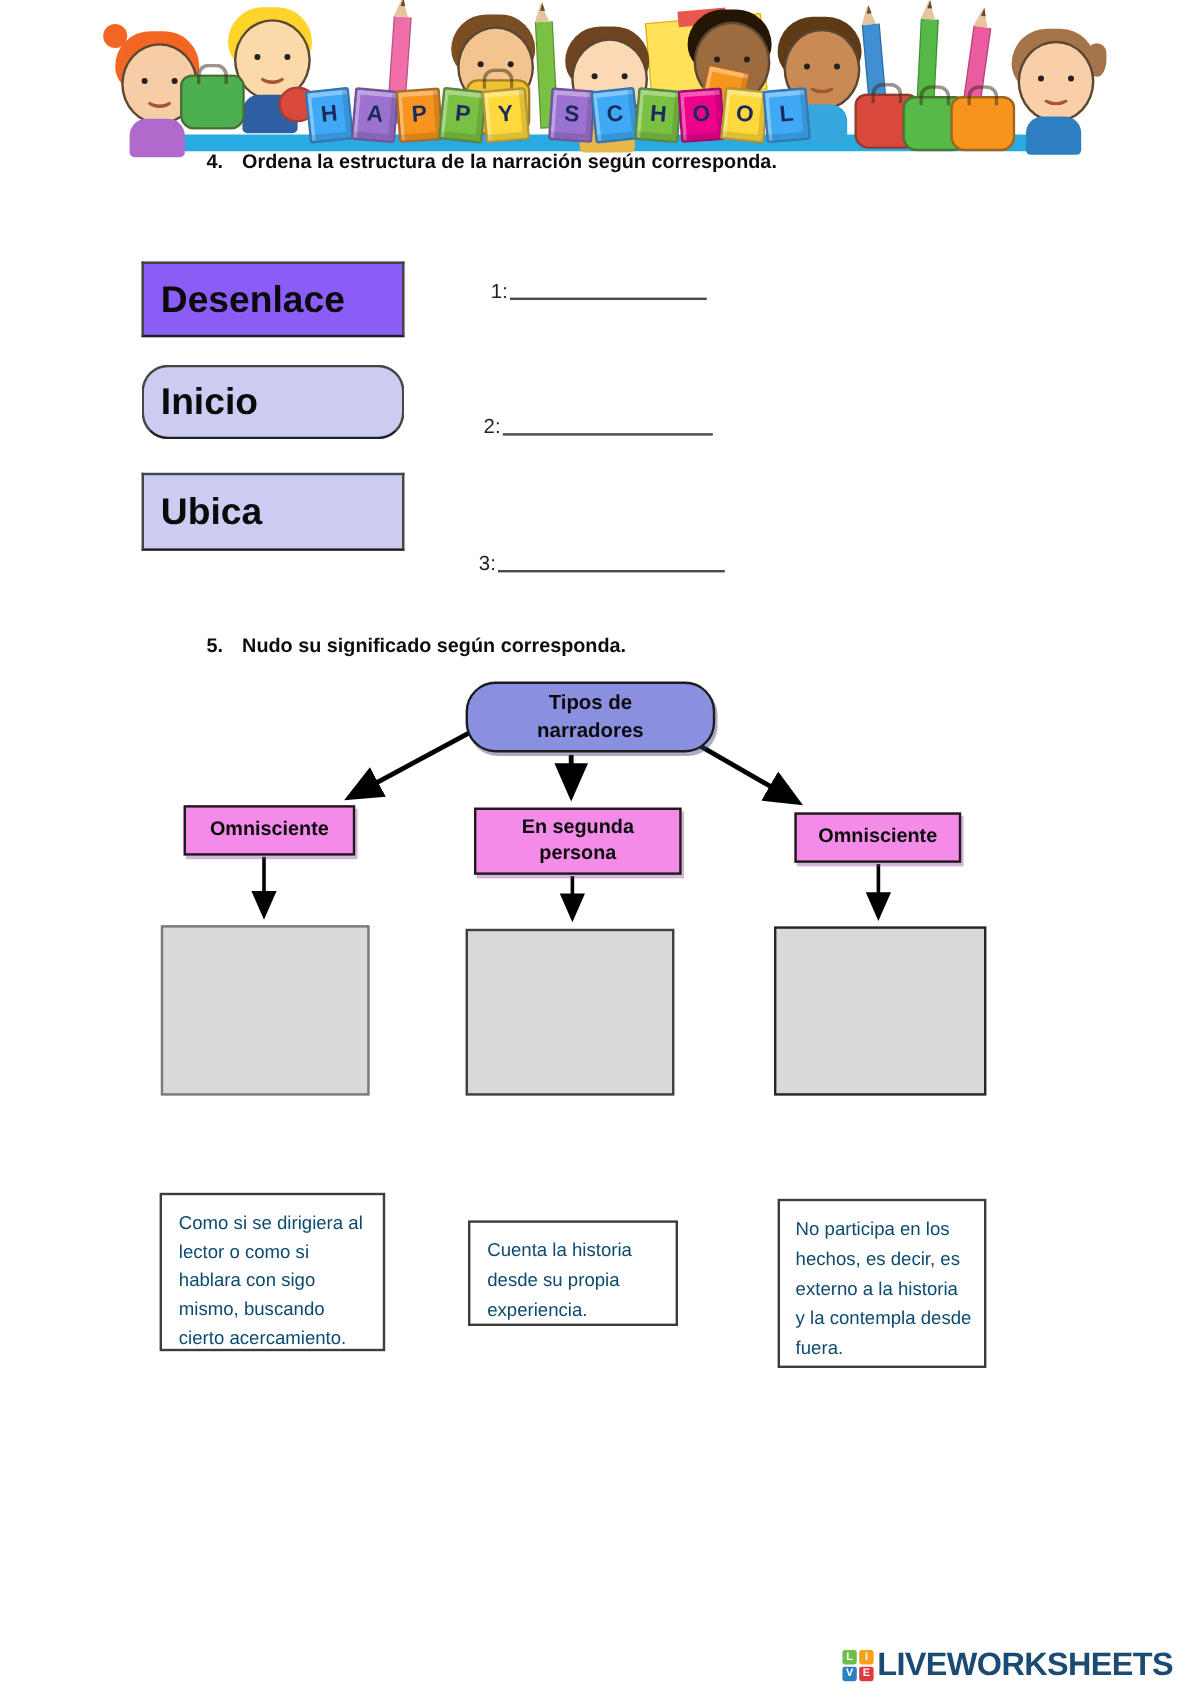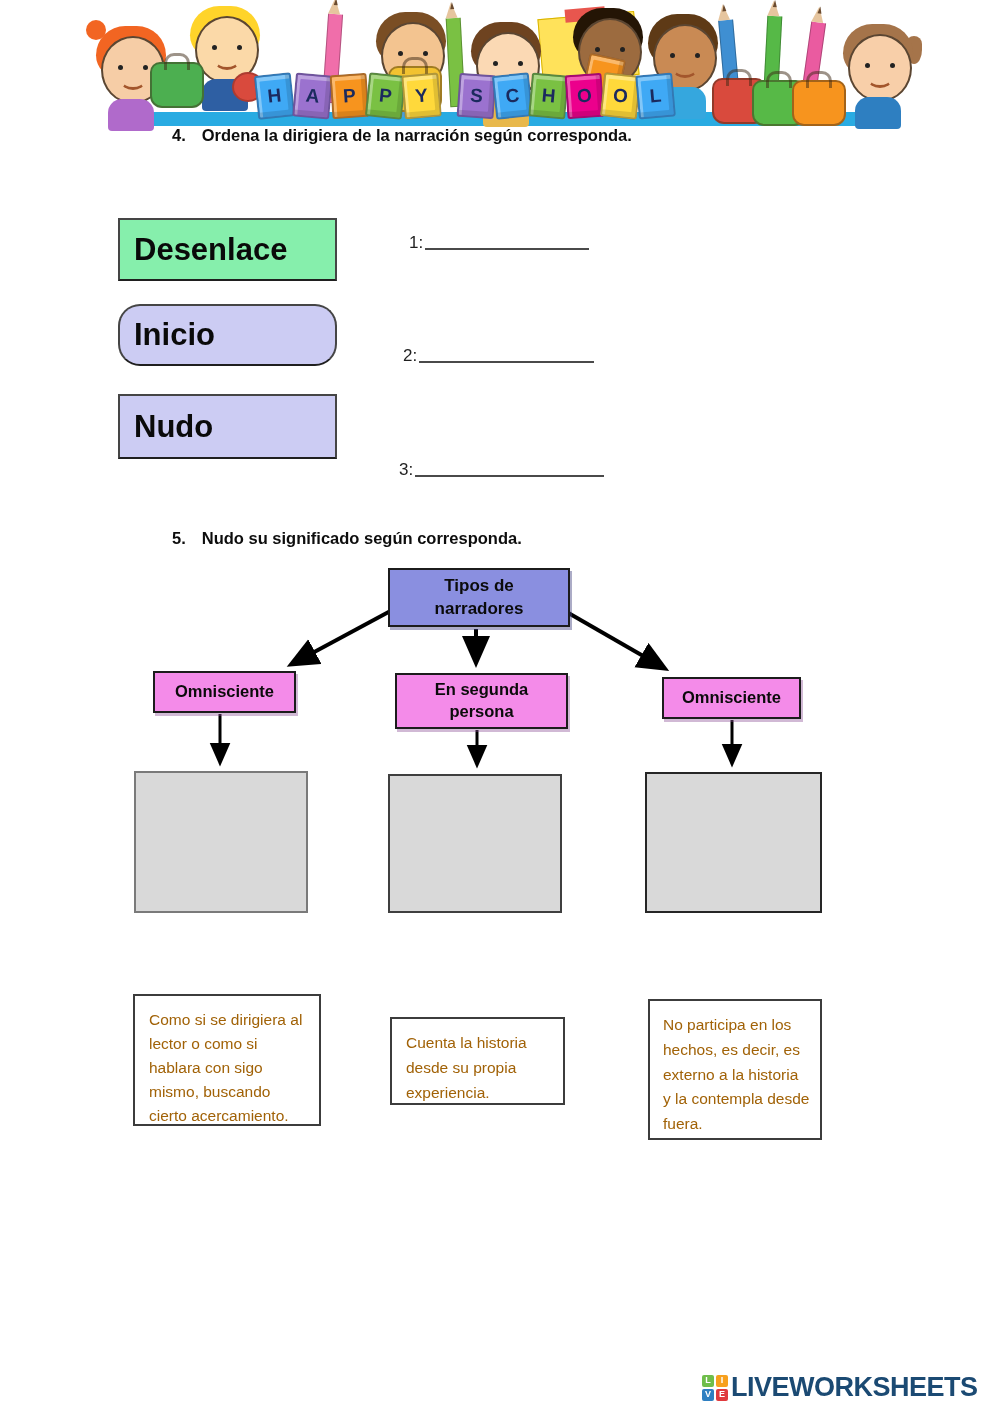--- a/index.html
+++ b/index.html
@@ -60,37 +60,37 @@
   .opt3{top:394px;height:65px;}
   .slot{position:absolute;display:flex;align-items:flex-end;font-size:17px;color:#1f1f1f;height:22px;}
   .slot .line{display:inline-block;border-bottom:2px solid #4a4a4a;margin-left:2px;margin-bottom:3px;}
   .slot1{left:409px;top:231px;}.slot1 .line{width:164px;}
   .slot2{left:403px;top:344px;}.slot2 .line{width:175px;}
   .slot3{left:399px;top:458px;}.slot3 .line{width:189px;}
 
   
   .node{position:absolute;border:2px solid #1c1c1c;display:flex;align-items:center;justify-content:center;
         text-align:center;font-weight:bold;color:#0b0b0b;box-sizing:border-box;line-height:1.32;}
-  .root{left:388px;top:568px;width:182px;height:59px;font-size:17px;padding:0 30px;
-        box-shadow:2px 3px 0 rgba(70,70,130,.45);}
+  .root{left:388px;top:568px;width:208px;height:59px;font-size:17px;padding:0 30px;
+        box-shadow:2px 3px 0 rgba(70,70,130,.45);border-radius:25px;}
   .br1{left:153px;top:671px;width:143px;height:42px;font-size:16.5px;
         box-shadow:2px 3px 0 rgba(140,80,150,.4);}
   .br2{left:395px;top:673px;width:173px;height:56px;font-size:16.5px;padding:0 32px;
         box-shadow:2px 3px 0 rgba(140,80,150,.4);}
   .br3{left:662px;top:677px;width:139px;height:42px;font-size:16.5px;
         box-shadow:2px 3px 0 rgba(140,80,150,.4);}
   .gz{position:absolute;box-sizing:border-box;}
   .gz1{left:134px;top:771px;width:174px;height:142px;border:2px solid #7a7a7a;}
   .gz2{left:388px;top:774px;width:174px;height:139px;border:2px solid #3f3f3f;}
   .gz3{left:645px;top:772px;width:177px;height:141px;border:2px solid #262626;}
   .arrows{position:absolute;left:0;top:0;width:1000px;height:1413px;pointer-events:none;}
 
   
   .def{position:absolute;background:#ffffff;border:2px solid #3c3c3c;box-sizing:border-box;
-       font-size:15.5px;line-height:1.55;color:#a16207;}
+       font-size:15.5px;line-height:1.55;color:#0c4a6e;}
   .def1{left:133px;top:994px;width:188px;height:132px;padding:12px 12px 8px 14px;}
   .def2{left:390px;top:1017px;width:175px;height:88px;padding:11px 10px 8px 14px;border-width:2px;line-height:1.62;}
   .def3{left:648px;top:999px;width:174px;height:141px;padding:12px 10px 8px 13px;line-height:1.6;}
 
   
   .logo{position:absolute;left:702px;top:1372px;display:flex;align-items:center;gap:3px;}
   .logo-grid{display:grid;grid-template-columns:12px 12px;grid-template-rows:12px 12px;gap:2px;}
   .logo-sq{display:flex;align-items:center;justify-content:center;color:#fff;font-size:9px;
            font-weight:bold;border-radius:2px;line-height:1;}
   .logo-text{font-size:27px;font-weight:bold;letter-spacing:-0.5px;color:#1b4a73;}
@@ -194,31 +194,31 @@
     <div class="blk" style="left: 471px; --rot: -4deg; background: rgb(236, 0, 140);">O</div>
     <div class="blk" style="left: 507px; --rot: 6deg; background: rgb(255, 217, 59);">O</div>
     <div class="blk" style="left: 542px; --rot: -5deg; background: rgb(63, 169, 245);">L</div>
     <div class="blk" style="left: 490px; top: 50px; --rot: 12deg; z-index: 4; background: rgb(247, 148, 30);"></div>
 
     <div class="bar" style="background: rgb(41, 171, 226);"></div>
   </div>
 
   <div class="q q4">
     <span>4.</span>
-    <span>Ordena la dirigiera de la narración según corresponda.</span>
-  </div>
-
-  <div class="opt opt1" style="background: #86efac;">
+    <span>Ordena la estructura de la narración según corresponda.</span>
+  </div>
+
+  <div class="opt opt1" style="background: #8b5cf6;">
     <span>Desenlace</span>
   </div>
   <div class="opt opt2" style="background: rgb(204, 204, 243); border-radius: 22px;">
     <span>Inicio</span>
   </div>
   <div class="opt opt3" style="background: rgb(204, 204, 243);">
-    <span>Nudo</span>
+    <span>Ubica</span>
   </div>
 
   <div class="slot slot1">
     <span class="lbl">1:</span>
     <span class="line"></span>
   </div>
   <div class="slot slot2">
     <span class="lbl">2:</span>
     <span class="line"></span>
   </div>

